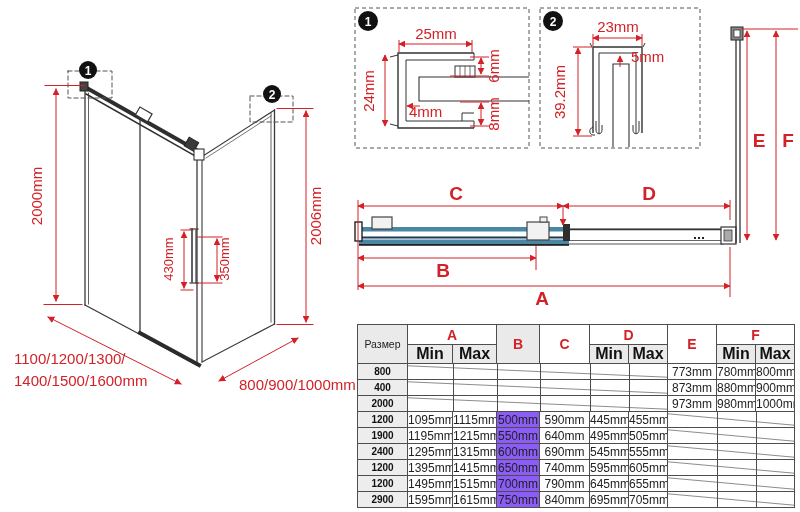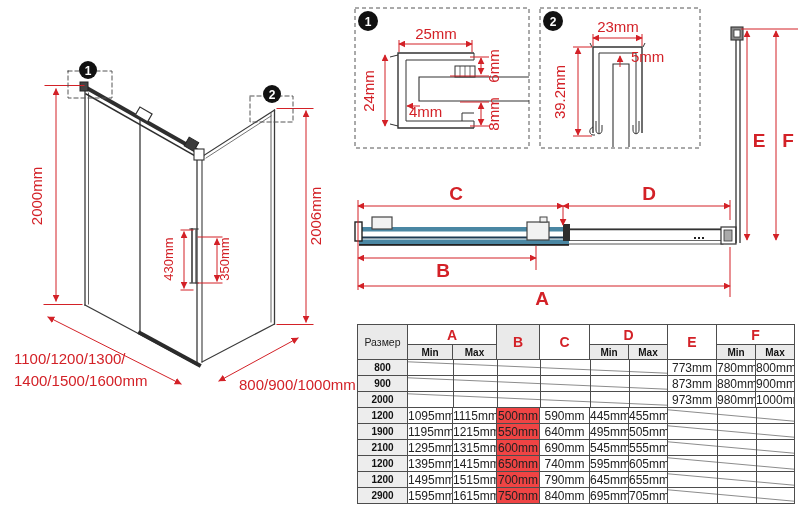--- a/index.html
+++ b/index.html
@@ -12,24 +12,24 @@
   .lettertxt{fill:#d32127;font-size:19px;font-weight:bold;}
   .badgetxt{fill:#ffffff;font-size:12px;font-weight:bold;}
 
   .tablewrap{position:absolute;left:357px;top:324px;}
   table.size{border-collapse:collapse;table-layout:fixed;width:438px;background:#ffffff;}
   table.size th,table.size td{border:1px solid #4d4d4d;text-align:center;vertical-align:middle;
       padding:0;overflow:hidden;white-space:nowrap;}
   th.sizehdr{background:#eaeaea;font-size:10.5px;font-weight:normal;color:#222;}
   th.letter{font-size:14px;font-weight:bold;color:#d32127;background:#ffffff;height:19px;}
   th.letter-gray{background:#eaeaea;}
-  th.mm{background:#eaeaea;font-size:10px;font-weight:bold;color:#111;height:14px;}
+  th.mm{background:#eaeaea;font-size:16px;font-weight:bold;color:#111;height:14px;}
   td.rowlabel{background:#ededed;font-size:10px;font-weight:bold;color:#111;}
   td.val{font-size:12px;color:#222;background:#ffffff;}
-  td.val-b{background:#ef4444;}
+  td.val-b{background:#8b5cf6;}
   table.size tbody td{height:15px;}
   td.strike{position:relative;background:#ffffff;}
   td.strike svg.diag{position:absolute;left:0;top:0;width:100%;height:100%;display:block;}
   .vsep{position:absolute;top:0;bottom:0;width:1px;background:#4d4d4d;}
 </style>
 </head>
 <body>
 
 <div class="canvas">
 
@@ -290,21 +290,21 @@
               <div class="vsep" style="left:89px"></div>
               <div class="vsep" style="left:132px"></div>
               <div class="vsep" style="left:182px"></div>
               <div class="vsep" style="left:221px"></div>
       </td>
       <td class="val">773mm</td>
       <td class="val">780mm</td>
       <td class="val">800mm</td>
     </tr>
     <tr>
-      <td class="rowlabel">900</td>
+      <td class="rowlabel">400</td>
       <td class="strike" colspan="6">
         <svg class="diag" viewBox="0 0 100 100" preserveAspectRatio="none">
                 <line x1="0" y1="12" x2="100" y2="88" stroke="#8c8c8c" stroke-width="1" vector-effect="non-scaling-stroke"></line>
               </svg>
         <div class="vsep" style="left:45px"></div>
               <div class="vsep" style="left:89px"></div>
               <div class="vsep" style="left:132px"></div>
               <div class="vsep" style="left:182px"></div>
               <div class="vsep" style="left:221px"></div>
       </td>
@@ -354,21 +354,21 @@
       <td class="val">505mm</td>
       <td class="strike" colspan="3">
         <svg class="diag" viewBox="0 0 100 100" preserveAspectRatio="none">
                 <line x1="0" y1="12" x2="100" y2="88" stroke="#8c8c8c" stroke-width="1" vector-effect="non-scaling-stroke"></line>
               </svg>
         <div class="vsep" style="left:49px"></div>
               <div class="vsep" style="left:88px"></div>
       </td>
     </tr>
     <tr>
-      <td class="rowlabel">2100</td>
+      <td class="rowlabel">2400</td>
       <td class="val">1295mm</td>
       <td class="val">1315mm</td>
       <td class="val val-b">600mm</td>
       <td class="val">690mm</td>
       <td class="val">545mm</td>
       <td class="val">555mm</td>
       <td class="strike" colspan="3">
         <svg class="diag" viewBox="0 0 100 100" preserveAspectRatio="none">
                 <line x1="0" y1="12" x2="100" y2="88" stroke="#8c8c8c" stroke-width="1" vector-effect="non-scaling-stroke"></line>
               </svg>

